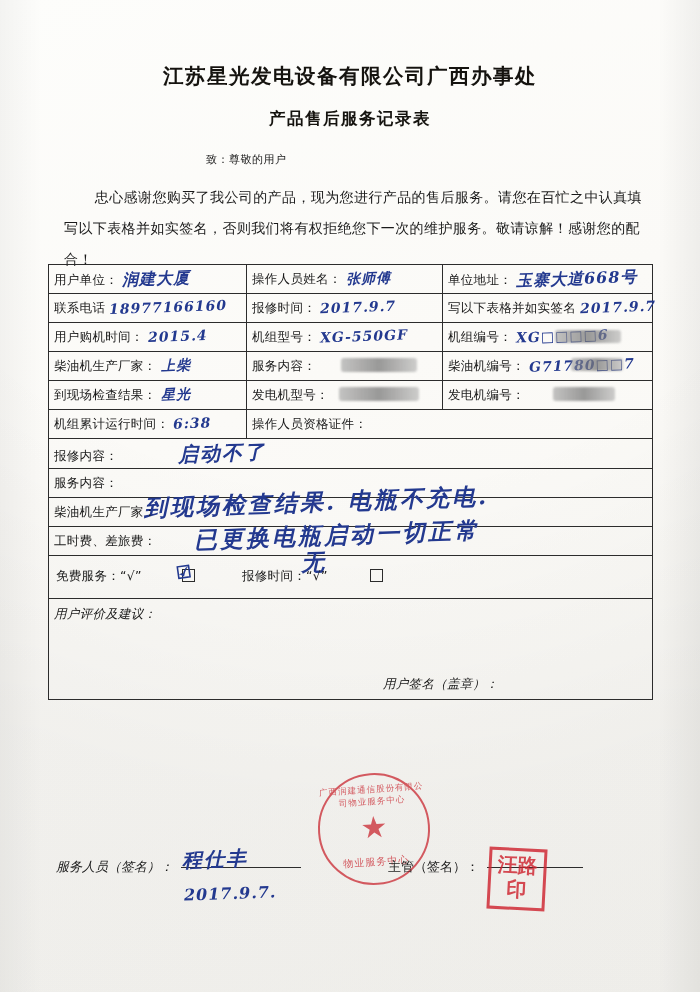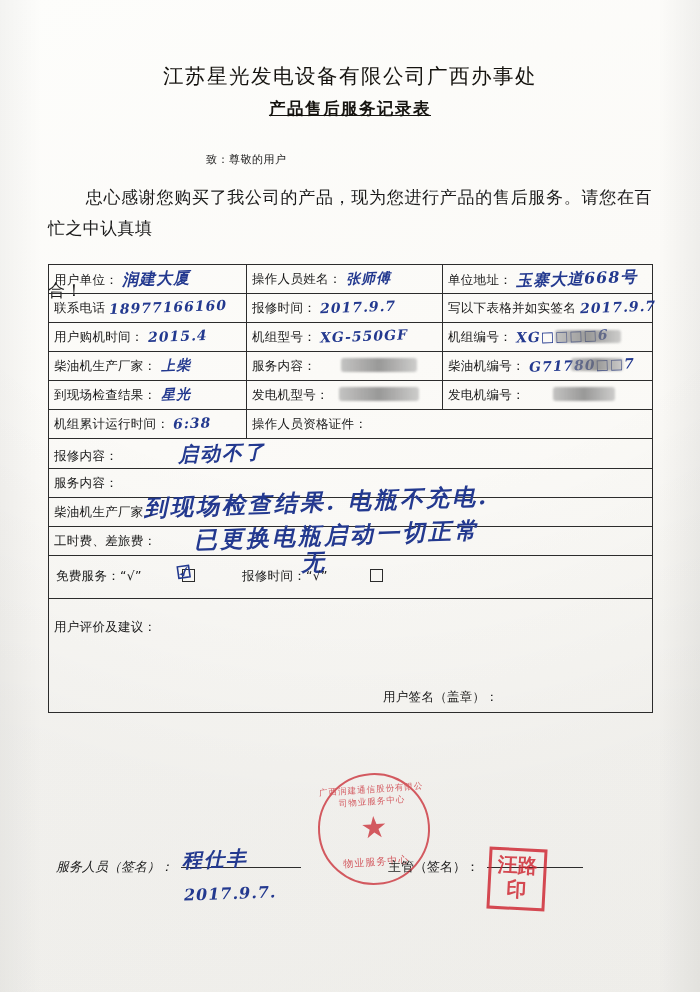--- a/index.html
+++ b/index.html
@@ -37,46 +37,45 @@
   .title-block {
     position: absolute;
     top: 62px;
     left: 0;
     width: 100%;
     text-align: center;
   }
   .title-main {
     font-family: "DejaVu Serif", "Liberation Serif", serif;
     font-size: 20.5px;
-    font-weight: normal;
+    font-weight: bold;
     letter-spacing: 1.5px;
     color: #15130f;
   }
   .title-sub {
     font-family: "DejaVu Serif", "Liberation Serif", serif;
     font-size: 16.5px;
     font-weight: bold;
     letter-spacing: 1.5px;
     color: #15130f;
-    margin-top: 8px;
-    text-decoration: underline;
+    margin-top: 18px;
   }
   .salutation {
     position: absolute;
     top: 152px;
     left: 206px;
     font-size: 11px;
     letter-spacing: 0.5px;
   }
   .intro {
     position: absolute;
     top: 182px;
-    left: 48px;
+    left: 64px;
     width: 604px;
-    font-size: 17px;
+    font-size: 14px;
     line-height: 31px;
     letter-spacing: 0.4px;
     text-align: justify;
   }
   .intro .indent { display: inline-block; width: 2.2em; }
 
   table.form {
     position: absolute;
     left: 48px;
     top: 264px;
@@ -233,21 +232,21 @@
 
     <div class="title-block">
       <div class="title-main">江苏星光发电设备有限公司广西办事处</div>
       <div class="title-sub">产品售后服务记录表</div>
     </div>
 
     <div class="salutation">致：尊敬的用户</div>
 
     <div class="intro">
       <span class="indent"></span><span>忠心感谢您购买了我公司的产品，现为您进行产品的售后服务。请您在百忙之中认真填</span><br>
-      <br>
+      <span>写以下表格并如实签名，否则我们将有权拒绝您下一次的维护服务。敬请谅解！感谢您的配</span><br>
       <span>合！</span>
     </div>
 
     <table class="form">
       <colgroup>
         <col style="width:198px">
         <col style="width:196px">
         <col style="width:210px">
       </colgroup>
       <tbody>
@@ -365,21 +364,21 @@
             <div style="position:relative; height:40px;">
               <span style="position:absolute; left:2px; top:11px;text-align:right;">免费服务：“√”</span>
               <span class="checkbox" style="position:absolute; left:124px; top:12px;"></span>
               <span class="tickmark" style="left:122px; top:5px;">☑</span>
               <span style="position:absolute; left:188px; top:11px;">报修时间：“√”</span>
               <span class="checkbox" style="position:absolute; left:312px; top:12px;"></span>
             </div>
           </td>
         </tr>
         <tr>
-          <td class="lbl" colspan="3" style="height:92px; vertical-align:top; padding-top:20px;">
+          <td class="lbl" colspan="3" style="height:92px; vertical-align:top; padding-top:7px;font-style:italic;">
             <span>用户评价及建议：</span>
             <span class="hw sm"></span>
             <span style="position:absolute; left:334px; bottom:6px;">用户签名（盖章）：</span>
           </td>
         </tr>
       </tbody>
     </table>
 
     <div class="seal-round">
       <div class="arc">广西润建通信股份有限公司物业服务中心</div>

